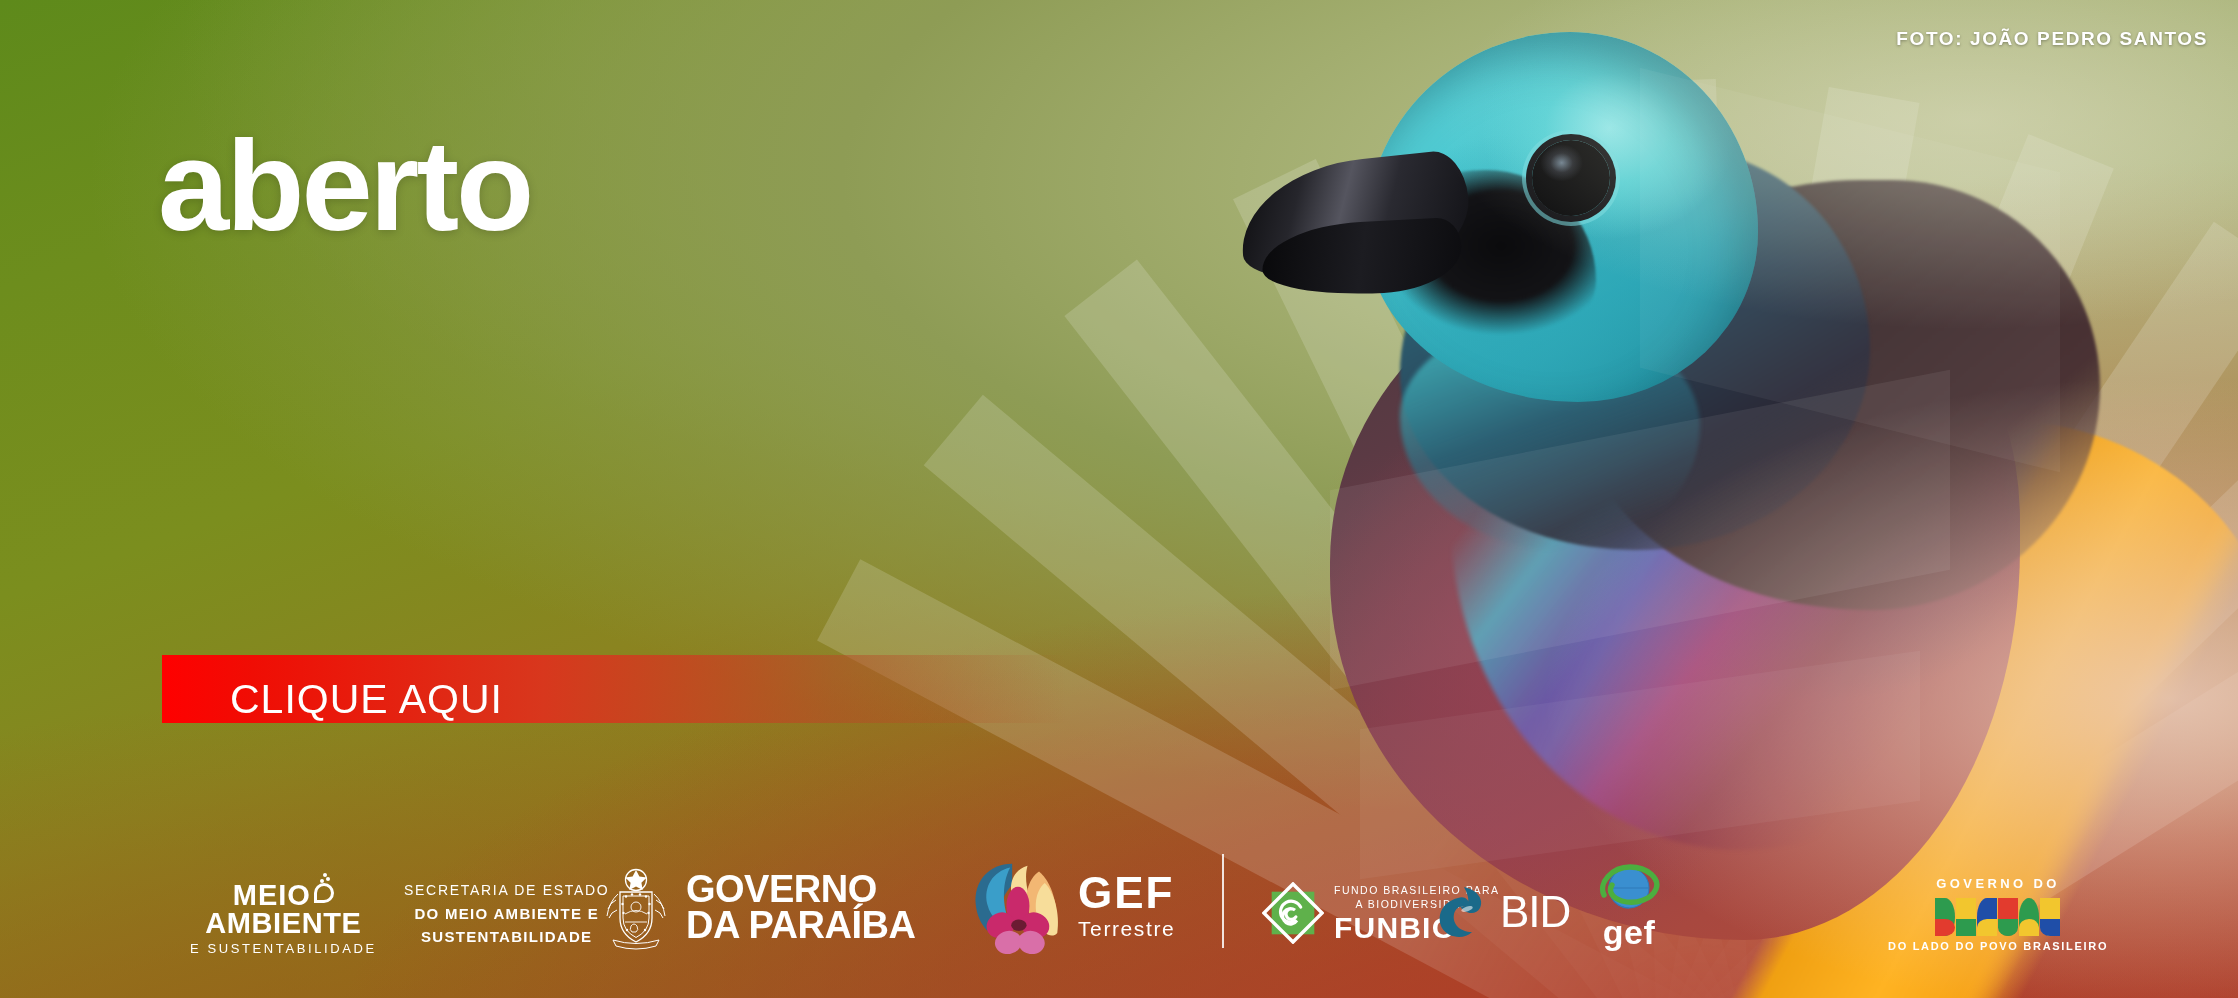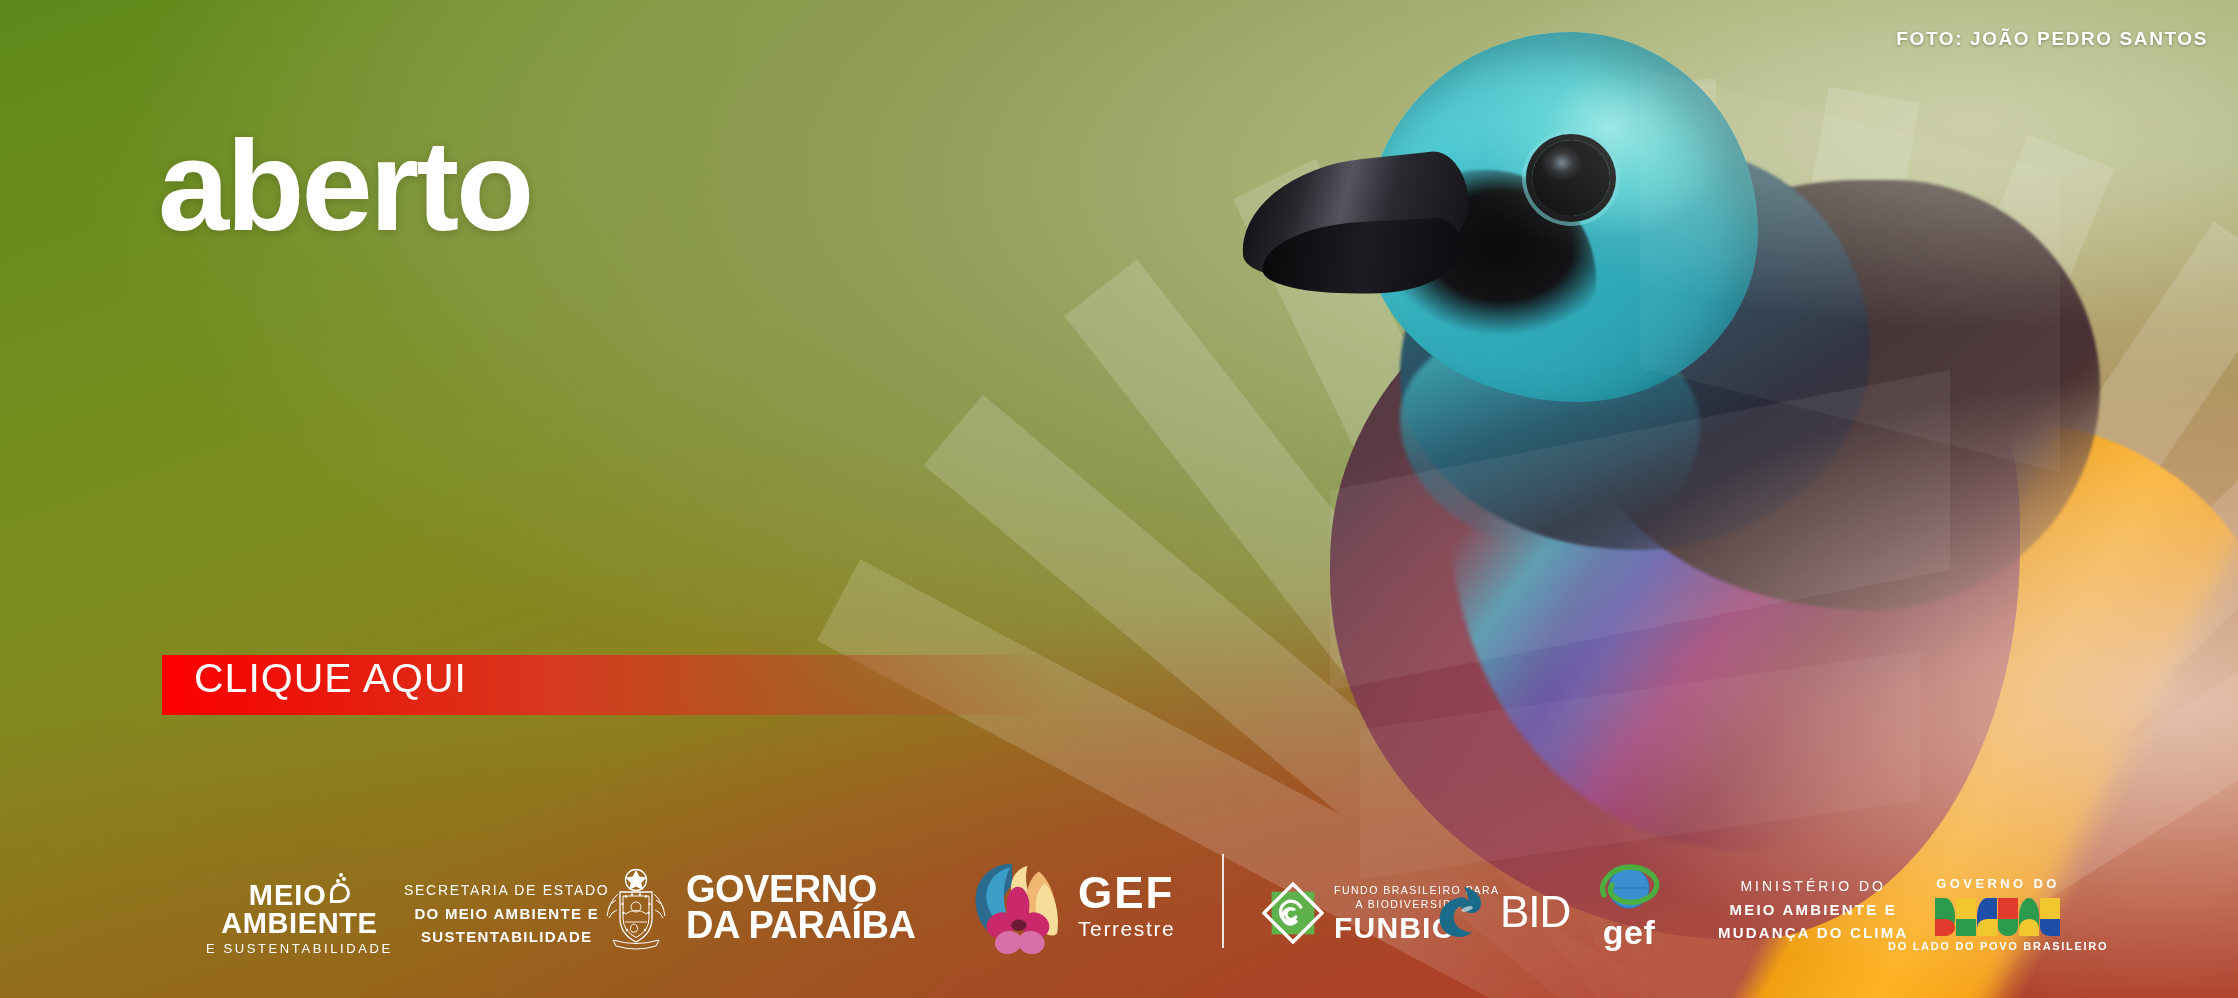--- a/index.html
+++ b/index.html
@@ -154,38 +154,39 @@
     position:absolute; left:160px; top:415px;
     width:1000px;
     color:#fff; font-size:45px; line-height:1.12;
     font-weight:300; letter-spacing:-.4px;
     text-shadow:0 2px 8px rgba(0,0,0,.22);
   }
   .subhead b { font-weight:700; }
 
   .cta {
     position:absolute; left:162px; top:655px;
-    width:905px; height:60px;
+    width:905px; height:68px;
     background:linear-gradient(90deg,#ff0000 0%, #f00d04 10%, #d8371d 42%, rgba(186,72,38,.55) 74%, rgba(170,80,42,0) 100%);
-    display:flex; align-items:flex-start;
+    display:flex; align-items:flex-end;
     cursor:pointer;
+    padding-left:36px;
   }
   .cta-label {
     color:#fff; font-size:41px; font-weight:400; letter-spacing:1px;
     padding-left:32px; white-space:nowrap;
   }
 
   
   .logos {
     position:absolute; left:0; bottom:28px; width:2238px; height:120px;
   }
   .logo { position:absolute; bottom:0; display:flex; align-items:center; }
 
   
-  .ma { left:190px; bottom:14px; flex-direction:column; align-items:center; color:#fff;margin-left:16px; }
+  .ma { left:190px; bottom:14px; flex-direction:column; align-items:center; color:#fff; }
   .ma-row { display:flex; align-items:flex-start; }
   .ma-meio { font-size:29px; font-weight:700; letter-spacing:1px; line-height:.92; }
   .ma-amb  { font-size:29px; font-weight:700; letter-spacing:.6px; line-height:.98; }
   .ma-sub  { font-size:13px; letter-spacing:2.6px; margin-top:4px; }
   .ma-leaf { width:20px; height:20px; border:3px solid #fff; border-radius:50% 50% 50% 0;
              margin-left:3px; margin-top:1px; position:relative; }
   .ma-leaf::after { content:""; position:absolute; left:3px; top:-7px; width:4px; height:4px;
                     background:#fff; border-radius:50%; box-shadow:6px -2px 0 #fff, 3px -6px 0 0 #fff; }
 
   
@@ -395,25 +396,20 @@
       <svg class="gef2-mark" viewBox="0 0 62 56">
         <circle cx="31" cy="27" r="20" fill="#3a8fd0"></circle>
         <circle cx="31" cy="27" r="20" fill="none" stroke="#2f7ab8" stroke-width="1"></circle>
         <path d="M31 7 a20 20 0 0 0 0 40" fill="none" stroke="#2f7ab8" stroke-width="1.2"></path>
         <path d="M11 27 h40" stroke="#2f7ab8" stroke-width="1.2" fill="none"></path>
         <path d="M6 34 C0 22 14 6 32 6 C50 6 62 18 58 28 C54 38 38 44 24 40 C14 37 10 30 14 24" fill="none" stroke="#4cae3f" stroke-width="5.4" stroke-linecap="round"></path>
       </svg>
       <span class="gef2-txt">gef</span>
     </div>
 
-    <div class="logo min">
-      <span class="min-1">MINISTÉRIO DO</span>
-      <span class="min-2">MEIO AMBIENTE E</span>
-      <span class="min-2" style="margin-top:0">MUDANÇA DO CLIMA</span>
-    </div>
 
     <div class="logo gbr">
       <span class="gbr-top">GOVERNO DO</span>
       <div class="gbr-word" id="brasil-word">
           <span class="bl" style="background: rgb(45, 155, 78); border-radius: 0px 50% 50% 0px;">
             <span style="position: absolute; left: 0px; bottom: 0px; width: 100%; height: 45%; background: rgb(226, 59, 46); border-radius: inherit;"></span>
           </span>
           <span class="bl" style="background: rgb(242, 198, 46); border-radius: 0px;">
             <span style="position: absolute; left: 0px; bottom: 0px; width: 100%; height: 45%; background: rgb(45, 155, 78); border-radius: inherit;"></span>
           </span>

